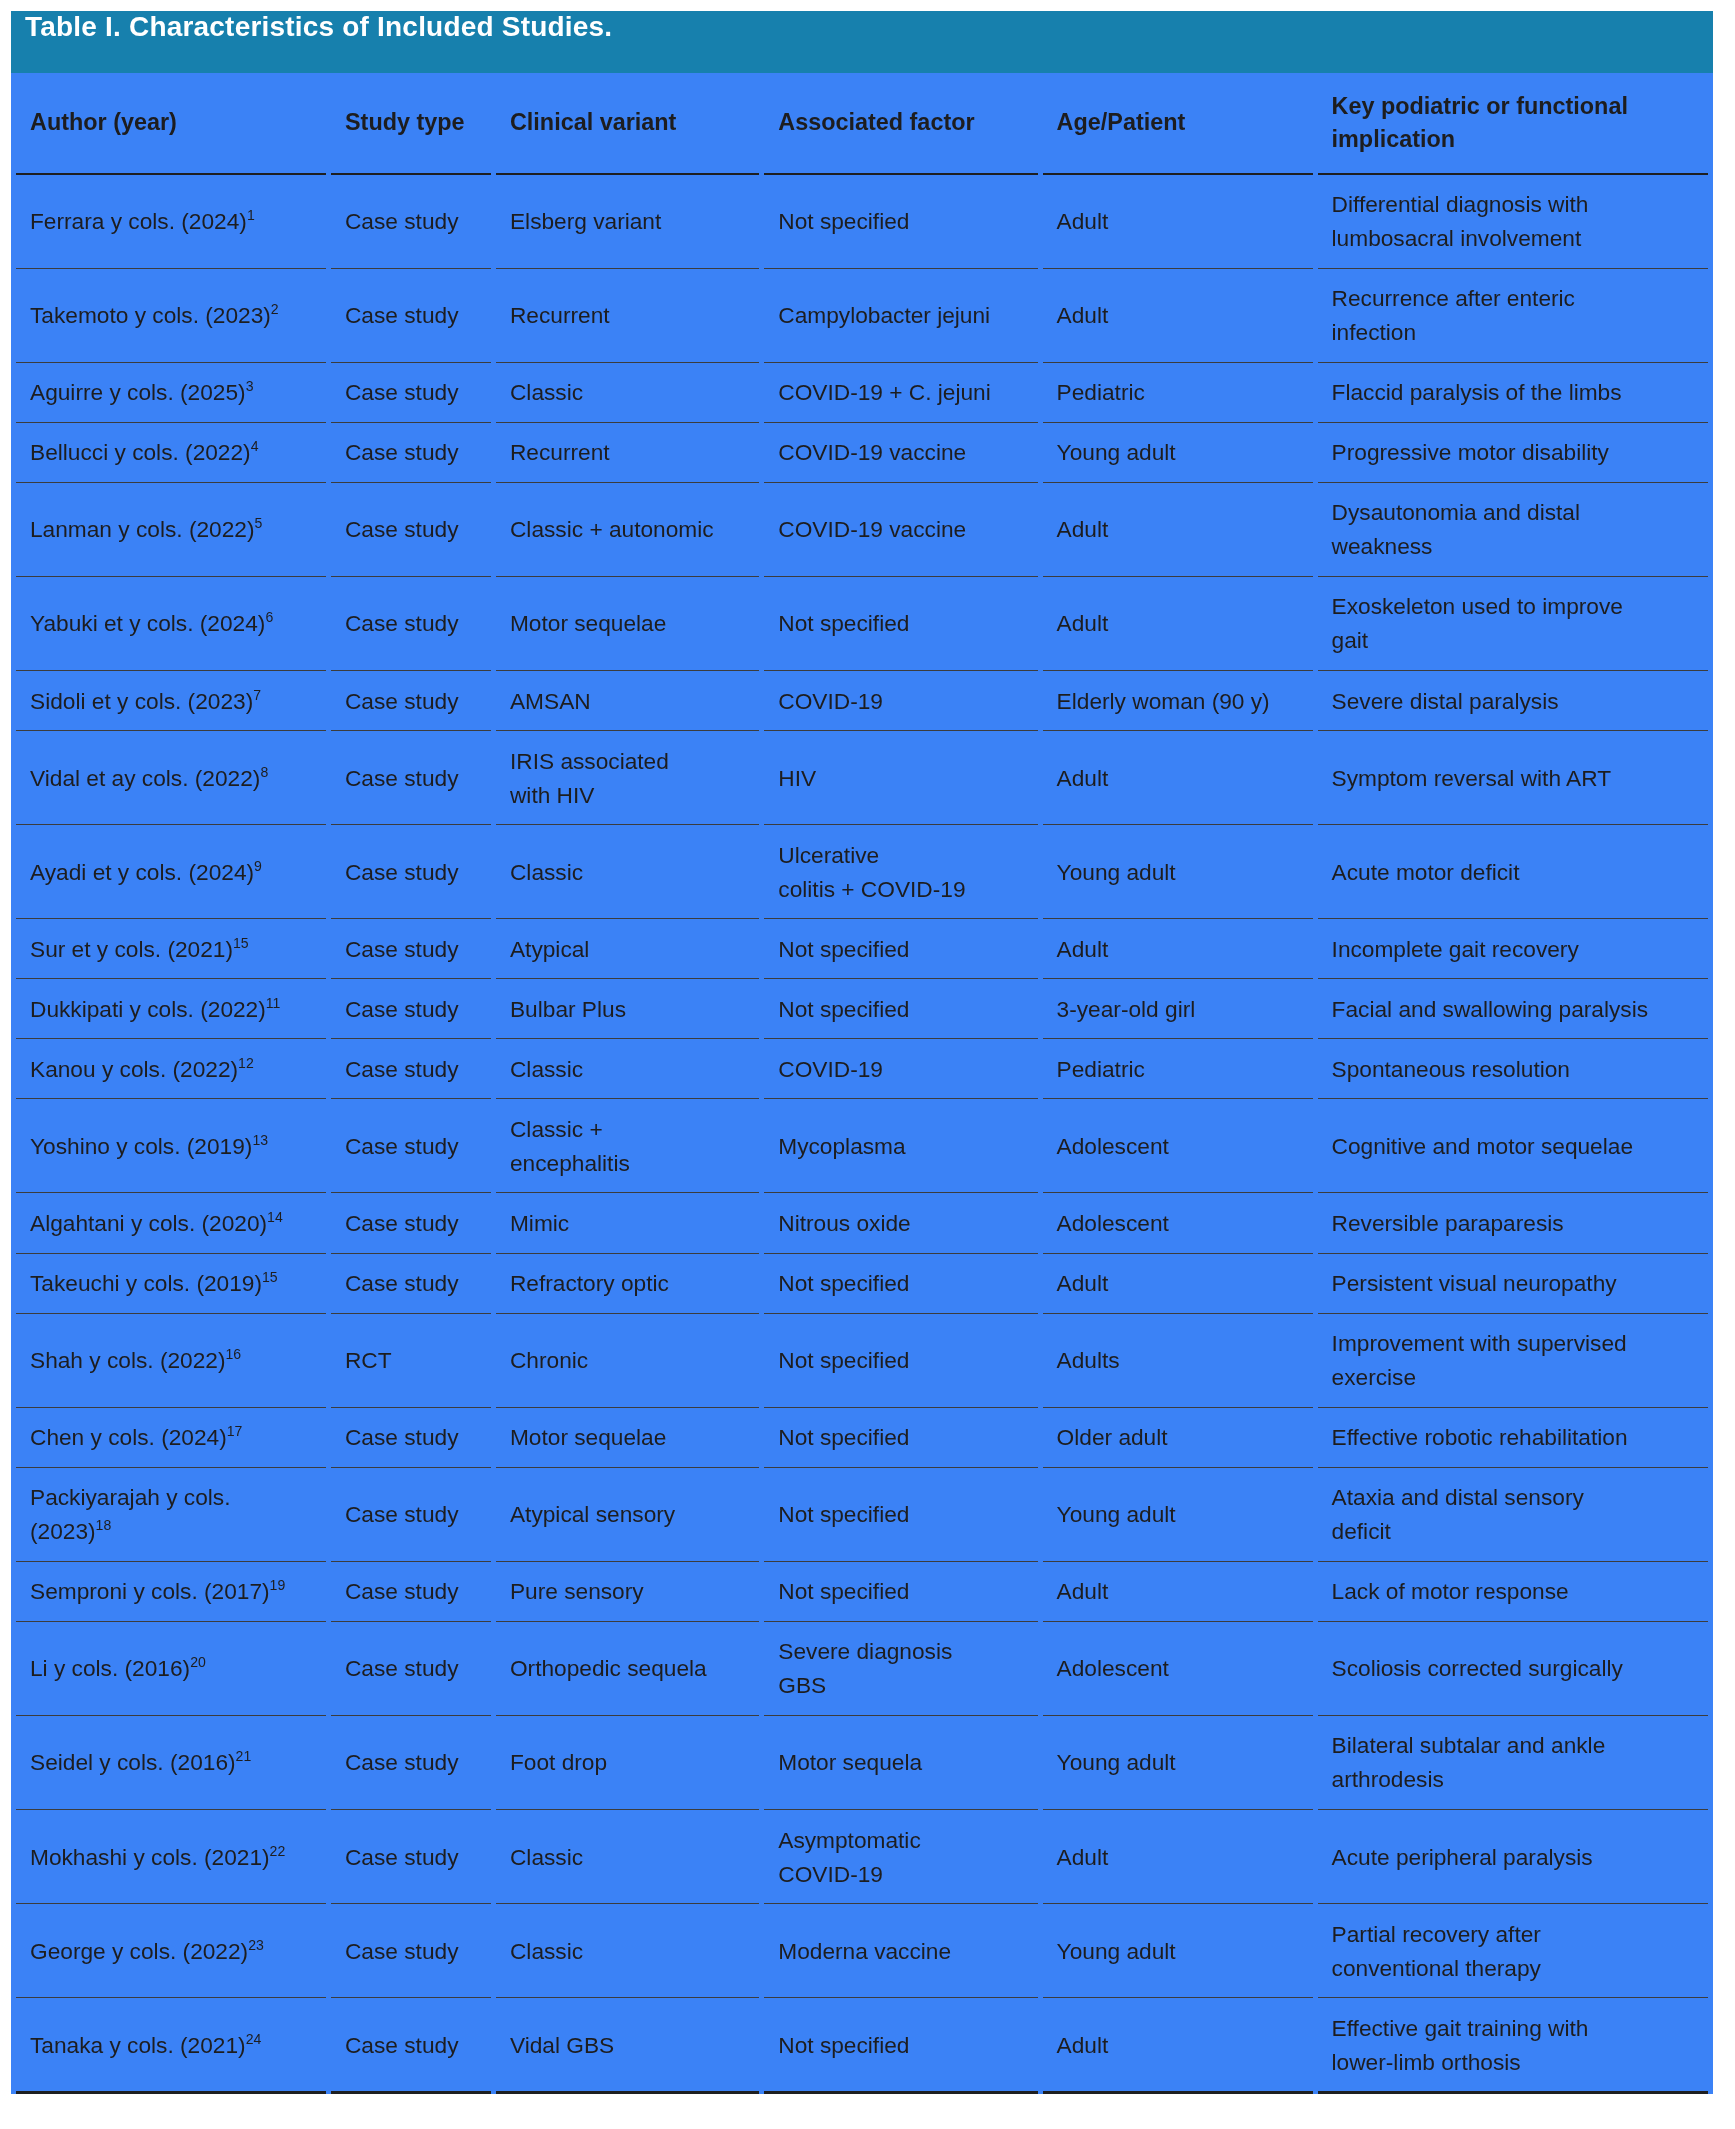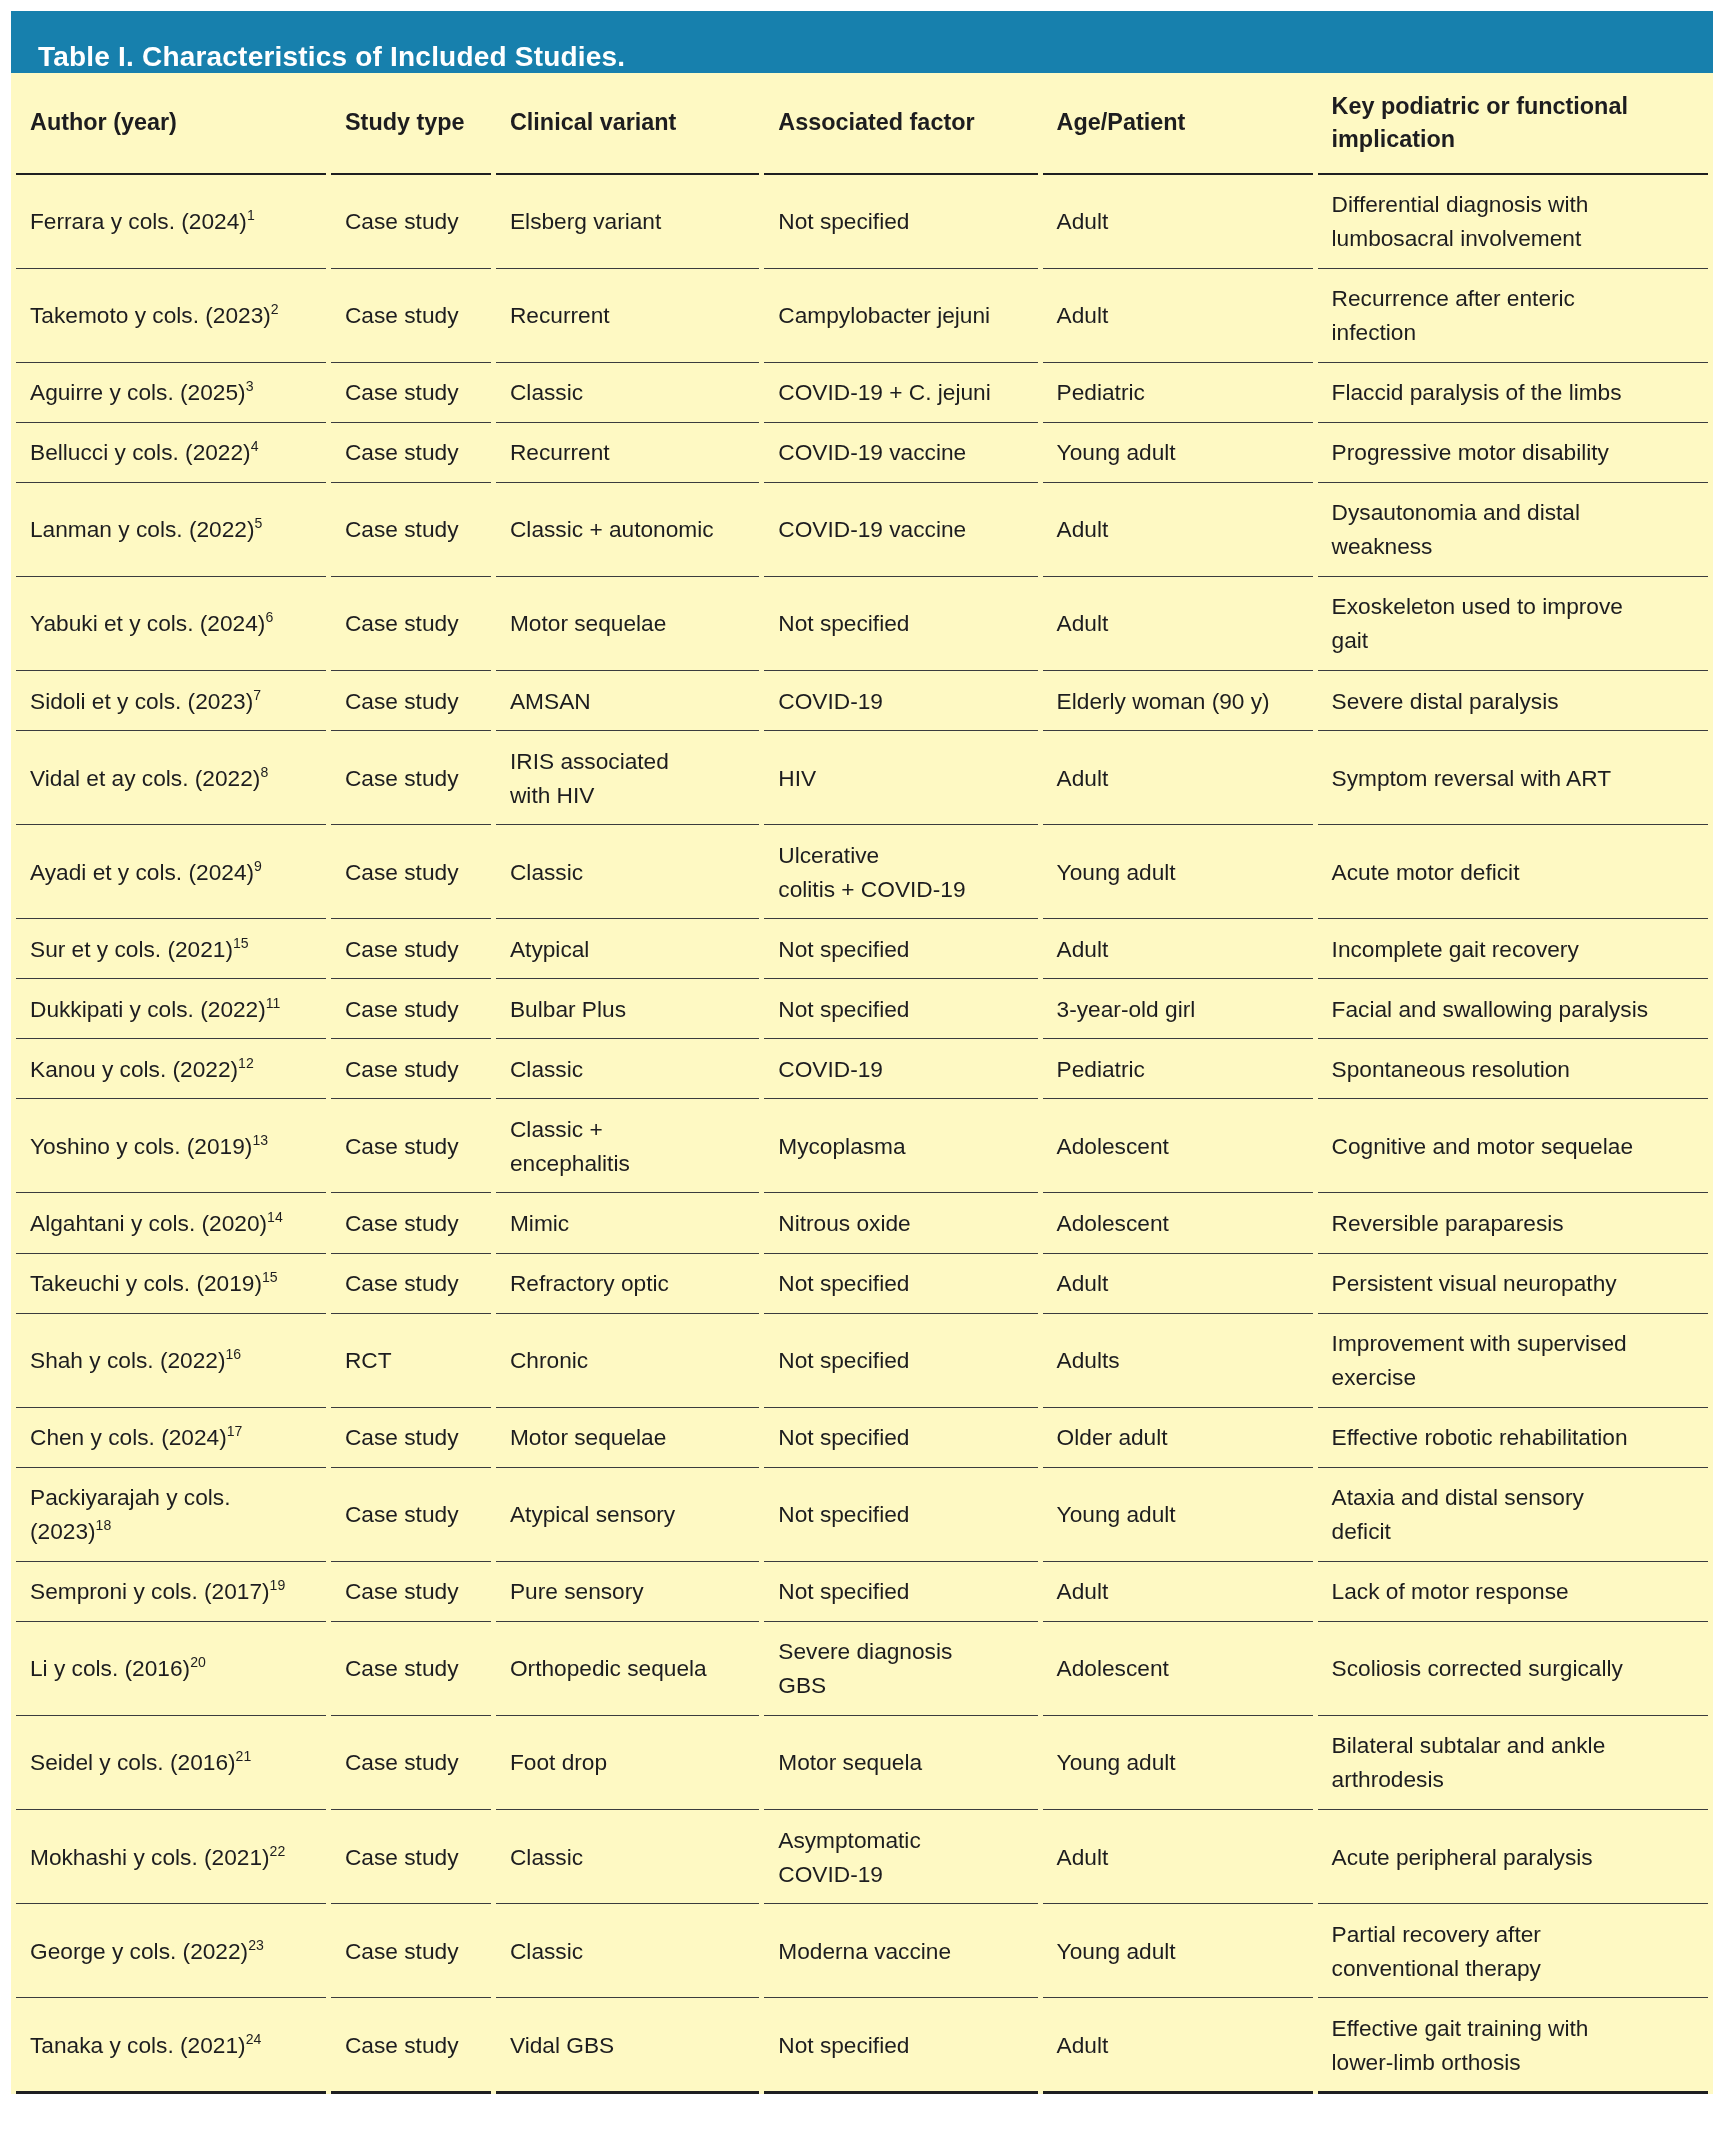--- a/index.html
+++ b/index.html
@@ -11,35 +11,35 @@
   }
   body { width: 1736px; }
   .page {
     padding: 11px 23.4px 31px 11px;
     box-sizing: border-box;
   }
   .title-bar {
     background: #1780AD;
     height: 62px;
     display: flex;
-    align-items: flex-end;
-    padding: 0 27px;
+    align-items: flex-start;
+    padding: 0 14px;
     box-sizing: border-box;
   }
   .title-bar span {
     color: #ffffff;
     font-size: 28px;
     font-weight: bold;
     letter-spacing: 0.2px;
   }
   table.studies {
     width: 100%;
     border-collapse: separate;
     border-spacing: 5.5px 0;
-    background: #fef9c3;
+    background: #3b82f6;
     table-layout: fixed;
   }
   th, td {
     text-align: left;
     vertical-align: middle;
     white-space: pre-line;
     padding: 12.5px 14px 12.5px 14px;
     font-size: 22.7px;
     line-height: 1.5;
     overflow-wrap: break-word;

